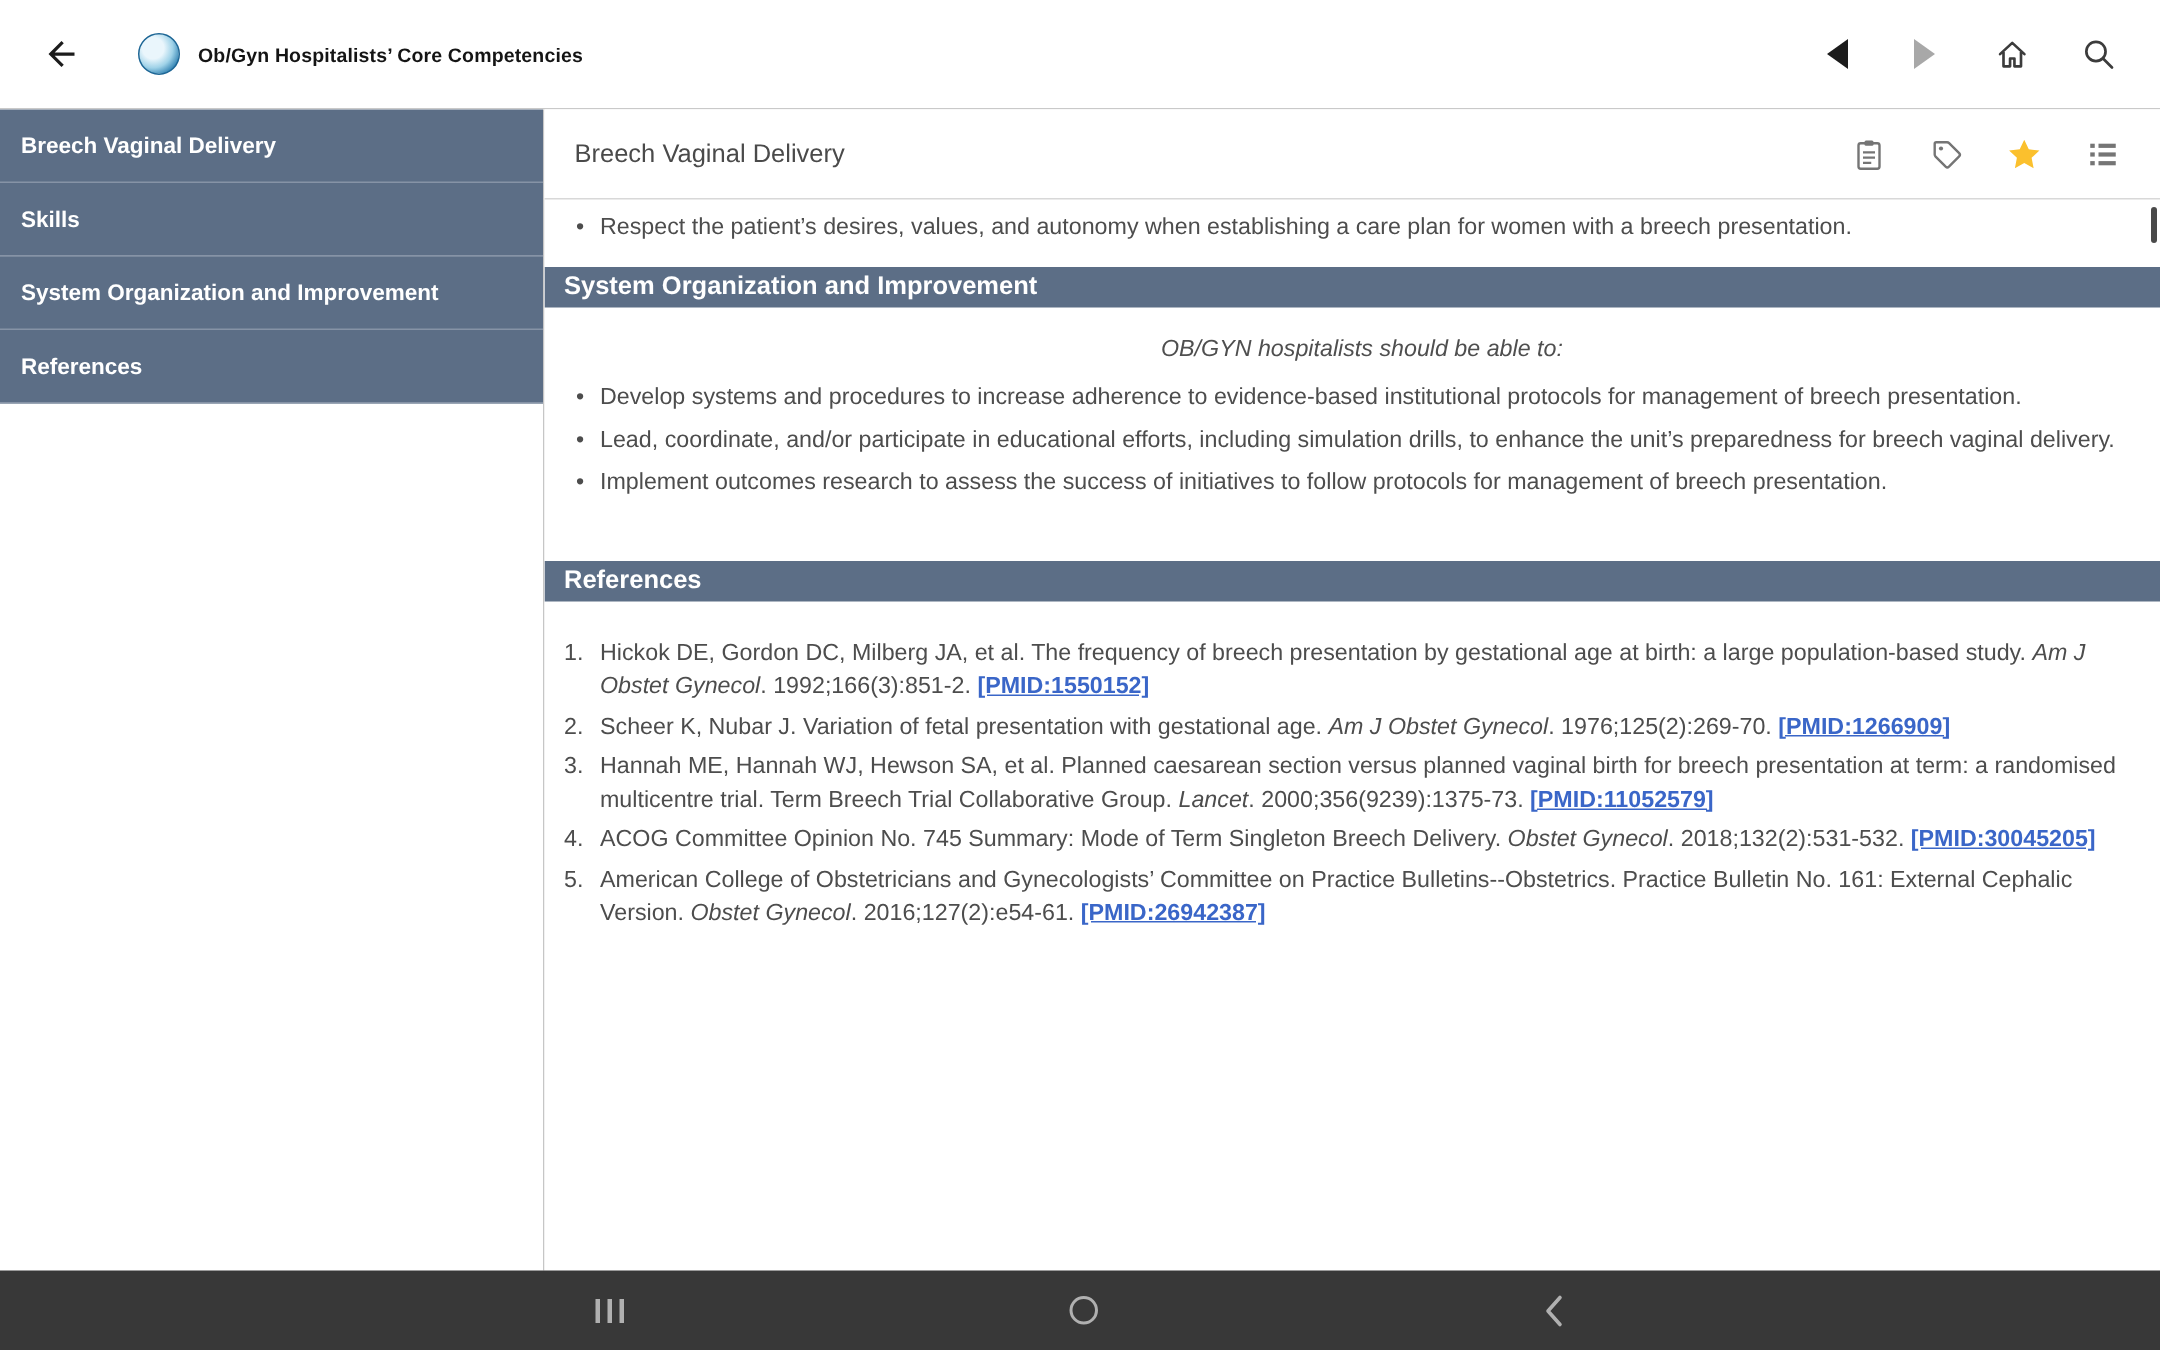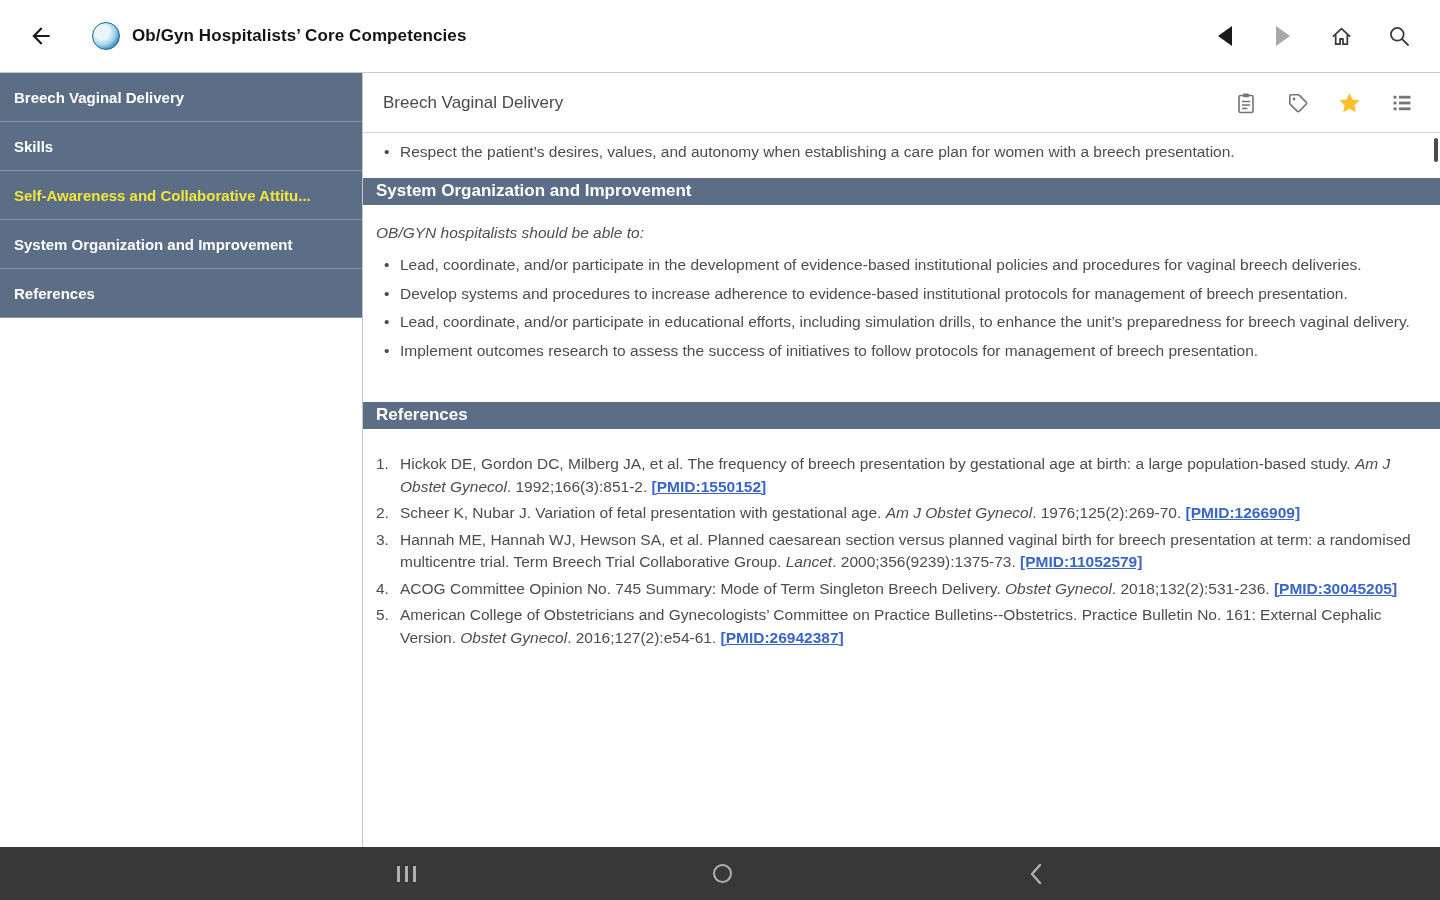--- a/index.html
+++ b/index.html
@@ -23,21 +23,21 @@
   .topbar{
     flex:0 0 73px;height:73px;background:#fff;border-bottom:1px solid #c9c9c9;
     display:flex;align-items:center;padding:0 28px 0 26px;
   }
   .back-btn{width:30px;height:30px;display:flex;align-items:center;justify-content:center;cursor:pointer;}
   .app-icon{
     width:28px;height:28px;border-radius:50%;margin:0 12px 0 36px;
     background:radial-gradient(circle at 35% 35%, #eaf6fc 0 30%, #9fd2e8 55%, #2d7fb0 80%, #155e8c 100%);
     border:1px solid #1d6695;
   }
-  .topbar-title{font-size:17px;font-weight:bold;color:#141414;letter-spacing:.1px;}
+  .topbar-title{font-size:13px;font-weight:bold;color:#141414;letter-spacing:.1px;}
   .topbar-right{margin-left:auto;display:flex;align-items:center;gap:32px;}
   .tb-icon{width:26px;height:26px;display:flex;align-items:center;justify-content:center;cursor:pointer;}
 
   
   .body{flex:1;display:flex;min-height:0;}
   .sidebar{
     flex:0 0 363px;width:363px;background:#fff;border-right:1px solid #c6c6c6;
     display:flex;flex-direction:column;
   }
   .sidebar-item{
@@ -59,21 +59,21 @@
   .header-icons{margin-left:auto;display:flex;align-items:center;gap:27px;}
   .hd-icon{width:25px;height:25px;display:flex;align-items:center;justify-content:center;cursor:pointer;}
 
   .scroll{flex:1;overflow:hidden;position:relative;color:#4d4d4d;font-size:15.5px;line-height:22.5px;}
   .scroll-thumb{position:absolute;right:2px;top:5px;width:4px;height:24px;background:#4a4a4a;border-radius:2px;}
 
   .section-bar{
     background:var(--slate);color:#fff;font-weight:bold;font-size:17px;
     height:27px;display:flex;align-items:center;padding-left:13px;
   }
-  .intro{font-style:italic;margin:17px 0 10px 13px;color:#4f4f4f;}
+  .intro{font-style:italic;margin:17px 0 10px 13px;color:#4f4f4f;text-align:center;}
 
   ul.bullets{list-style:none;margin:8px 0 14px 0;padding:0 18px 0 0;}
   ul.bullets li{position:relative;padding-left:37px;margin:0 0 6px 0;}
   ul.bullets li::before{content:"•";position:absolute;left:21px;top:0;color:#4d4d4d;}
   .refs-gap{height:26px;}
 
   ol.refs{list-style:none;margin:24px 0 0 0;padding:0 18px 0 0;}
   ol.refs li{position:relative;padding-left:37px;margin:0 0 4px 0;}
   .ref-num{position:absolute;left:13px;top:0;}
   .italic{font-style:italic;}
@@ -130,23 +130,20 @@
   <div class="body">
 
     <div class="sidebar">
       <div>
           <div class="sidebar-item">
             <span>Breech Vaginal Delivery</span>
           </div>
           <div class="sidebar-item">
             <span>Skills</span>
           </div>
-          <div class="sidebar-item selected">
-            <span>Self-Awareness and Collaborative Attitu...</span>
-          </div>
           <div class="sidebar-item">
             <span>System Organization and Improvement</span>
           </div>
           <div class="sidebar-item">
             <span>References</span>
           </div>
         </div>
     </div>
 
     <div class="content">
@@ -193,37 +190,36 @@
           <li><span>Respect the patient’s desires, values, and autonomy when establishing a care plan for women with a breech presentation.</span></li>
         </ul>
 
         <div class="section-bar">
           <span>System Organization and Improvement</span>
         </div>
 
         <div class="intro">OB/GYN hospitalists should be able to:</div>
 
         <ul class="bullets">
-            <li><span>Lead, coordinate, and/or participate in the development of evidence-based institutional policies and procedures for vaginal breech deliveries.</span></li>
             <li><span>Develop systems and procedures to increase adherence to evidence-based institutional protocols for management of breech presentation.</span></li>
             <li><span>Lead, coordinate, and/or participate in educational efforts, including simulation drills, to enhance the unit’s preparedness for breech vaginal delivery.</span></li>
             <li><span>Implement outcomes research to assess the success of initiatives to follow protocols for management of breech presentation.</span></li>
           </ul>
 
         <div class="refs-gap"></div>
 
         <div class="section-bar">
           <span>References</span>
         </div>
 
         <ol class="refs">
             <li><span class="ref-num">1.</span><span>Hickok DE, Gordon DC, Milberg JA, et al. The frequency of breech presentation by gestational age at birth: a large population-based study. </span><span class="italic">Am J Obstet Gynecol</span><span>. 1992;166(3):851-2. </span><a class="link" href="#">[PMID:1550152]</a></li>
             <li><span class="ref-num">2.</span><span>Scheer K, Nubar J. Variation of fetal presentation with gestational age. </span><span class="italic">Am J Obstet Gynecol</span><span>. 1976;125(2):269-70. </span><a class="link" href="#">[PMID:1266909]</a></li>
             <li><span class="ref-num">3.</span><span>Hannah ME, Hannah WJ, Hewson SA, et al. Planned caesarean section versus planned vaginal birth for breech presentation at term: a randomised multicentre trial. Term Breech Trial Collaborative Group. </span><span class="italic">Lancet</span><span>. 2000;356(9239):1375-73. </span><a class="link" href="#">[PMID:11052579]</a></li>
-            <li><span class="ref-num">4.</span><span>ACOG Committee Opinion No. 745 Summary: Mode of Term Singleton Breech Delivery. </span><span class="italic">Obstet Gynecol</span><span>. 2018;132(2):531-236. </span><a class="link" href="#">[PMID:30045205]</a></li>
+            <li><span class="ref-num">4.</span><span>ACOG Committee Opinion No. 745 Summary: Mode of Term Singleton Breech Delivery. </span><span class="italic">Obstet Gynecol</span><span>. 2018;132(2):531-532. </span><a class="link" href="#">[PMID:30045205]</a></li>
             <li><span class="ref-num">5.</span><span>American College of Obstetricians and Gynecologists’ Committee on Practice Bulletins--Obstetrics. Practice Bulletin No. 161: External Cephalic Version. </span><span class="italic">Obstet Gynecol</span><span>. 2016;127(2):e54-61. </span><a class="link" href="#">[PMID:26942387]</a></li>
           </ol>
       </div>
     </div>
   </div>
 
   <div class="navbar">
     <div class="nav-btn nav-recents">
       <span class="bars">
           <i></i>

